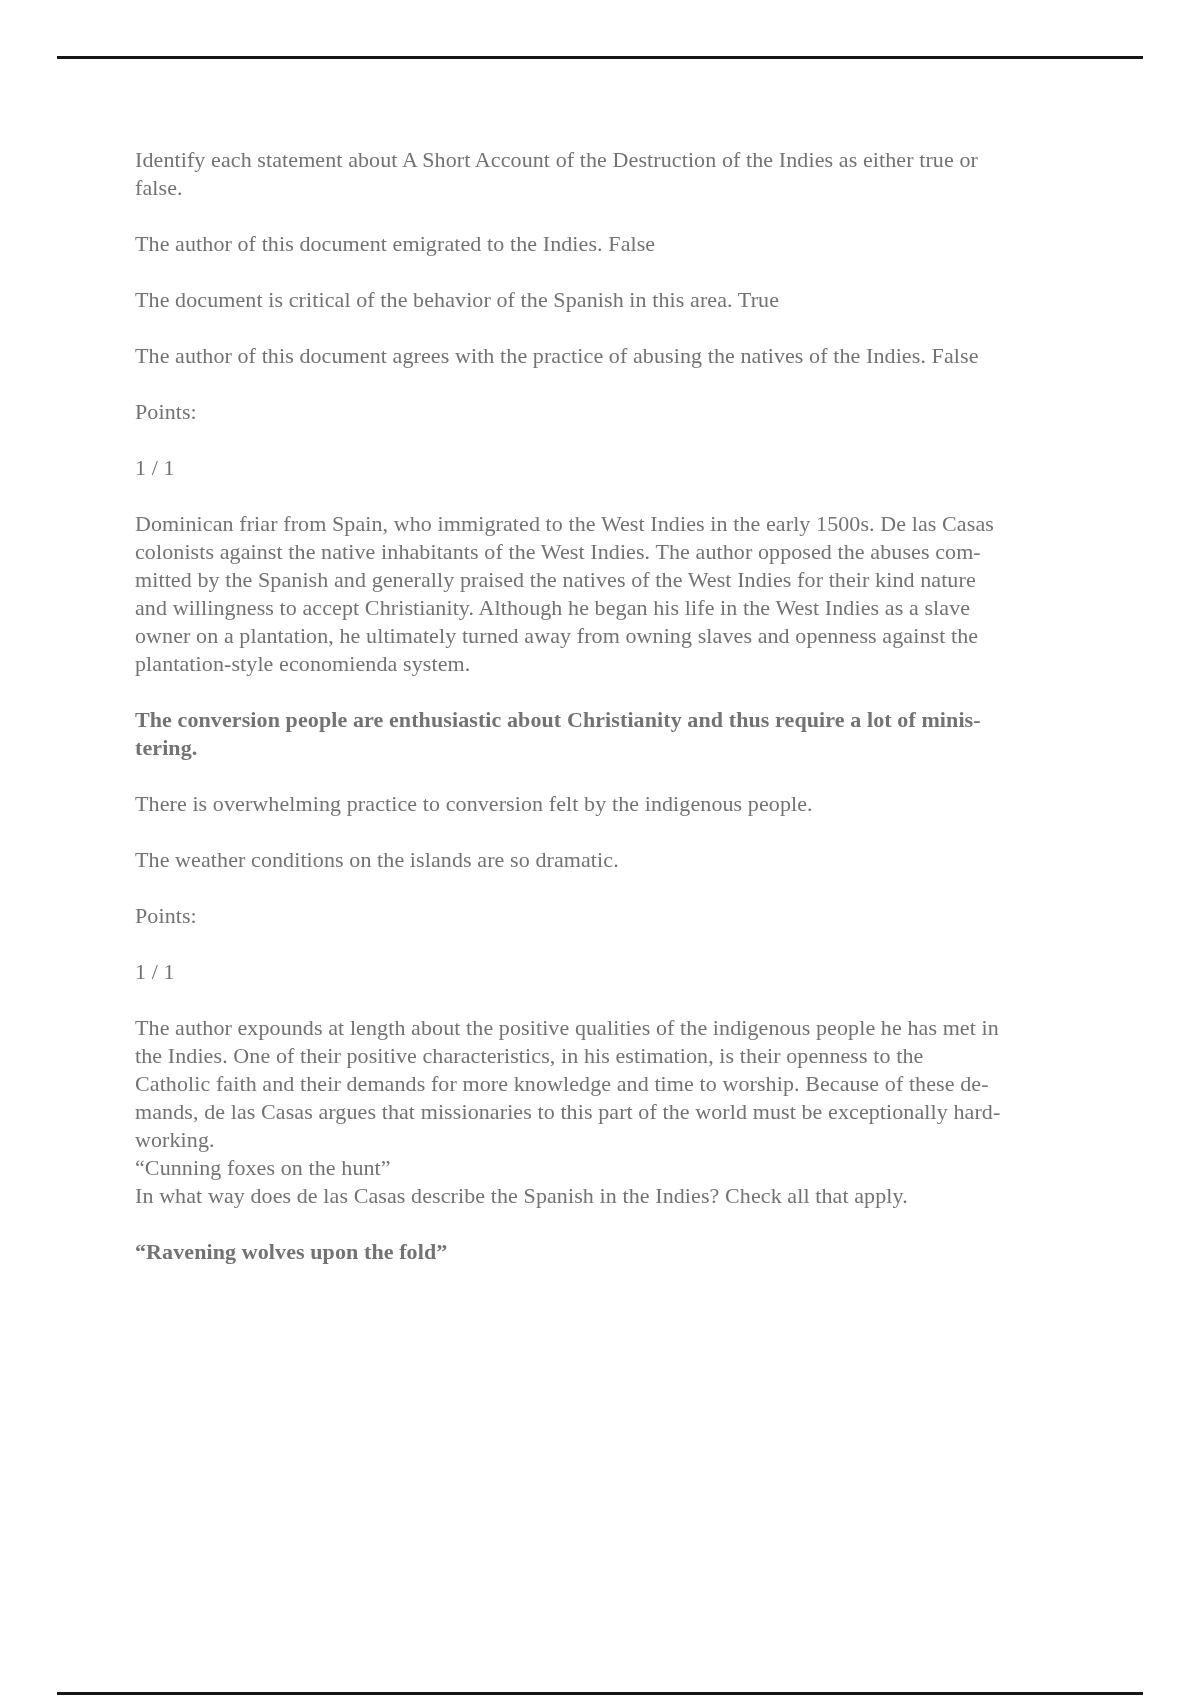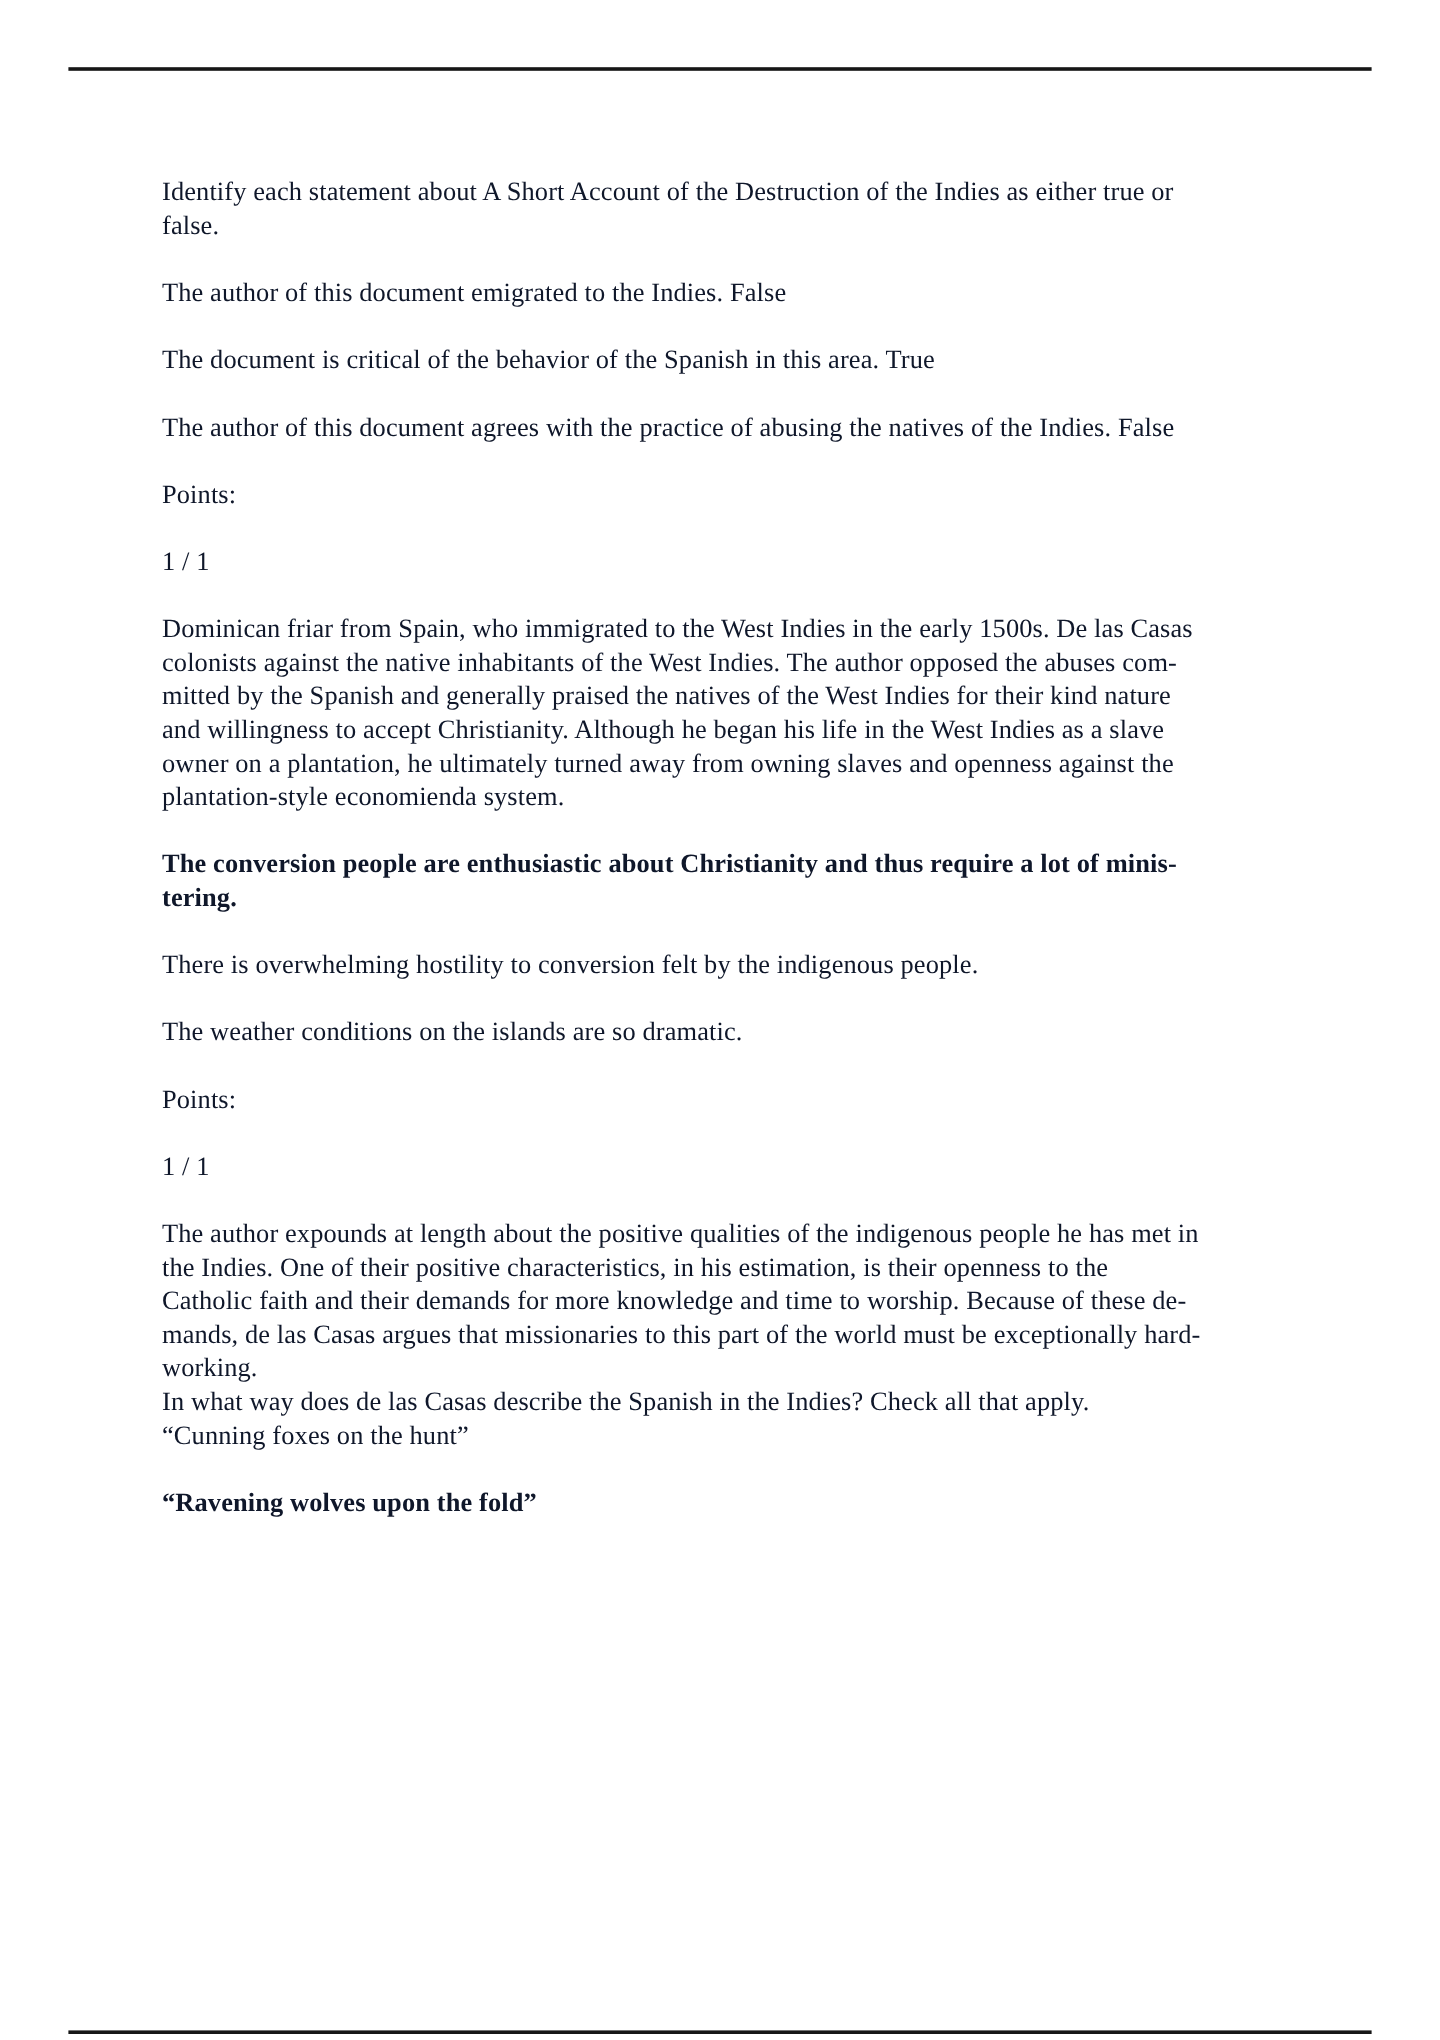--- a/index.html
+++ b/index.html
@@ -44,21 +44,21 @@
   }
   .line b {
     font-weight: normal;
   }
 </style>
 </head>
 <body style="background: rgb(255, 255, 255);">
 
 <div class="page-rule top" style="background: rgb(22, 22, 22);"></div>
 
-<div class="doc-body" style="color: #0f172a;">
+<div class="doc-body" style="color: #737373;">
     <div class="paragraph">
       <div class="line">Identify each statement about A Short Account of the Destruction of the Indies as either true or</div>
       <div class="line">false.</div>
     </div>
     <div class="paragraph">
       <div class="line">The author of this document emigrated to the Indies. <b>False</b></div>
     </div>
     <div class="paragraph">
       <div class="line">The document is critical of the behavior of the Spanish in this area. True</div>
     </div>
@@ -77,38 +77,38 @@
       <div class="line">mitted by the Spanish and generally praised the natives of the West Indies for their kind nature</div>
       <div class="line">and willingness to accept Christianity. Although he began his life in the West Indies as a slave</div>
       <div class="line">owner on a plantation, he ultimately turned away from owning slaves and openness against the</div>
       <div class="line">plantation-style economienda system.</div>
     </div>
     <div class="paragraph bold">
       <div class="line">The conversion people are enthusiastic about Christianity and thus require a lot of minis-</div>
       <div class="line">tering.</div>
     </div>
     <div class="paragraph">
-      <div class="line">There is overwhelming hostility to conversion felt by the indigenous people.</div>
+      <div class="line">There is overwhelming practice to conversion felt by the indigenous people.</div>
     </div>
     <div class="paragraph">
       <div class="line">The weather conditions on the islands are so dramatic.</div>
     </div>
     <div class="paragraph">
       <div class="line">Points:</div>
     </div>
     <div class="paragraph">
       <div class="line">1 / 1</div>
     </div>
     <div class="paragraph">
       <div class="line">The author expounds at length about the positive qualities of the indigenous people he has met in</div>
       <div class="line">the Indies. One of their positive characteristics, in his estimation, is their openness to the</div>
       <div class="line">Catholic faith and their demands for more knowledge and time to worship. Because of these de-</div>
       <div class="line">mands, de las Casas argues that missionaries to this part of the world must be exceptionally hard-</div>
       <div class="line">working.</div>
+      <div class="line">“Cunning foxes on the hunt”</div>
       <div class="line">In what way does de las Casas describe the Spanish in the Indies? Check all that apply.</div>
-      <div class="line">“Cunning foxes on the hunt”</div>
     </div>
     <div class="paragraph bold">
       <div class="line">“Ravening wolves upon the fold”</div>
     </div>
   </div>
 
 <div class="page-rule bottom" style="background: rgb(22, 22, 22);"></div>
 
 </body></html>

